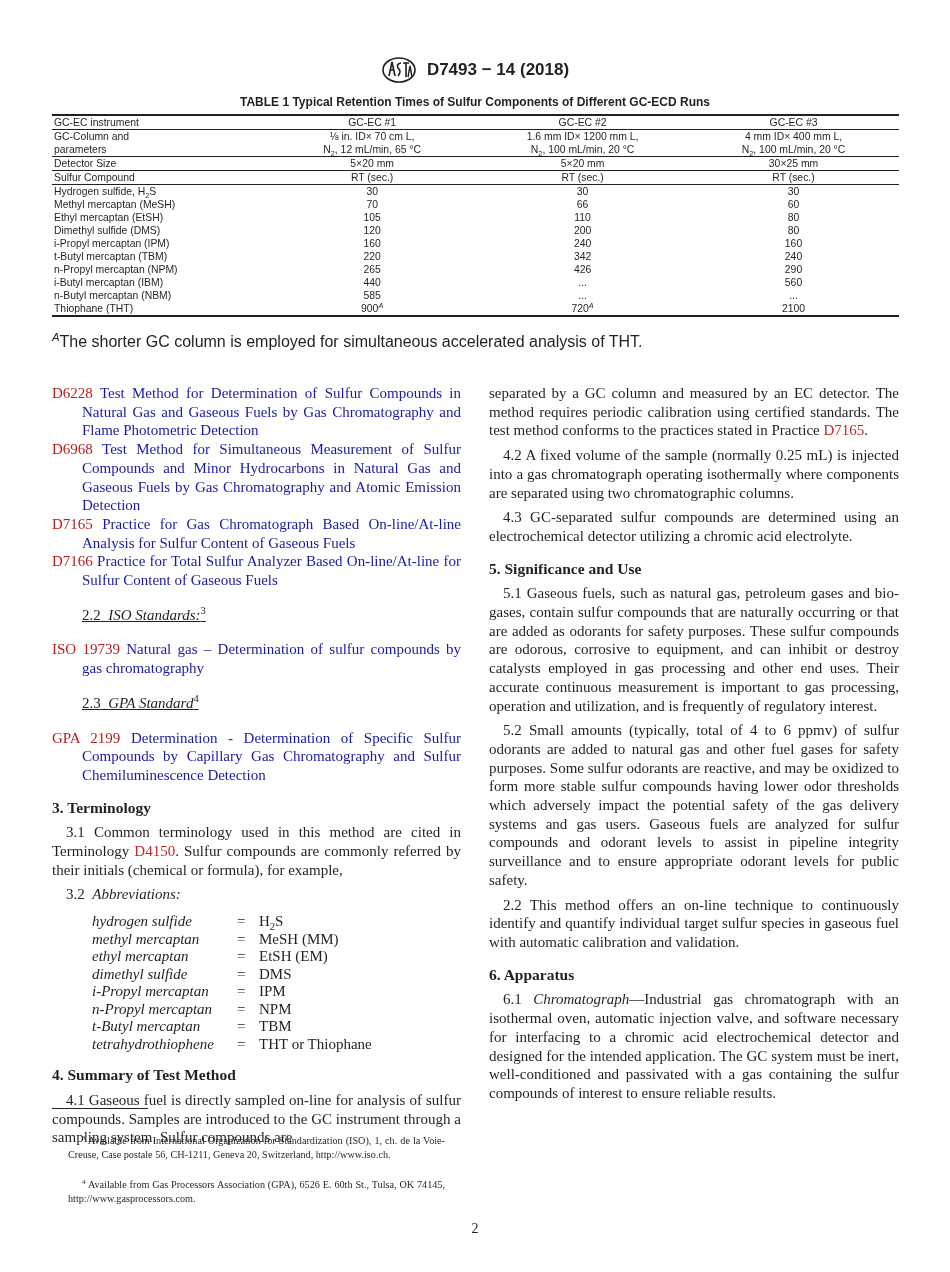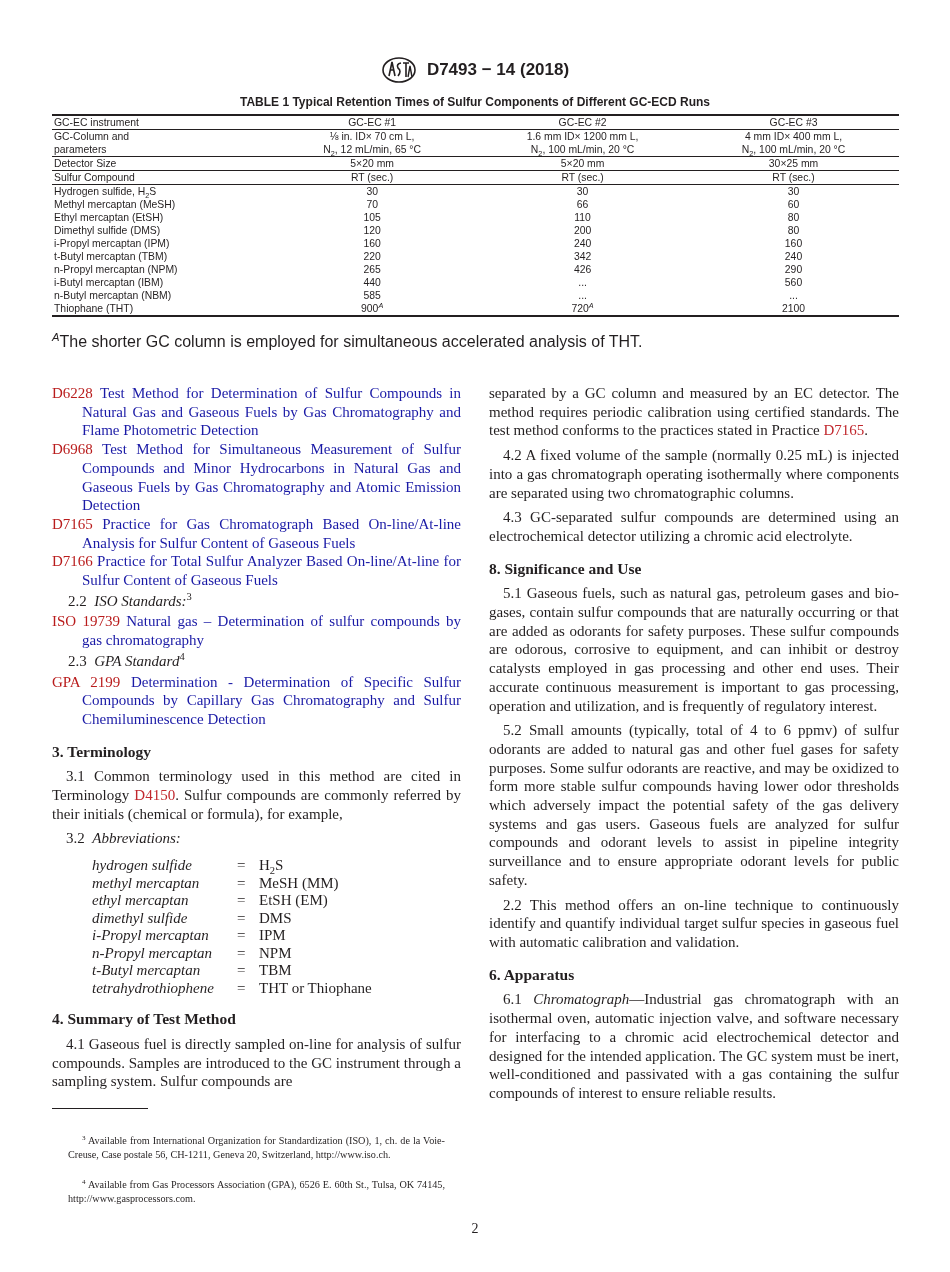--- a/index.html
+++ b/index.html
@@ -25,21 +25,21 @@
   sub { font-size: 0.7em; line-height: 0; }
   .table-footnote { position: absolute; top: 333px; left: 52px; font-family: "Liberation Sans", sans-serif; font-size: 16px; }
 
   .col { position: absolute; font-family: "Liberation Serif", serif; font-size: 15px; line-height: 18.7px; text-align: justify; }
   .col.left { left: 52px; top: 384px; width: 409px; }
   .col.right { left: 489px; top: 384px; width: 410px; }
 
   .ref { padding-left: 30px; text-indent: -30px; margin: 0; }
   .ref .code { color: #b91c1c; }
   .ref .title { color: #1a1aa6; }
-  .subhead { margin: 2px; padding-left: 14px; }
+  .subhead { margin: 16px; padding-left: 14px; text-decoration: underline; }
   .subhead i { font-style: italic; }
   .red { color: #c1272d; }
   h3 { font-size: 15.5px; font-weight: bold; margin: 14px 0 6px 0; }
   p.para { margin: 0 0 6px 0; text-indent: 14px; }
 
   .abbr { margin: 8px 0 6px 0; }
   .abbr-row { display: flex; height: 17.5px; }
   .abbr-term { width: 145px; font-style: italic; margin-left: 40px; }
   .abbr-eq { width: 22px; }
   .abbr-val { }
@@ -236,21 +236,21 @@
 <div class="footnotes">
   <p><sup>3</sup><span> Available from International Organization for Standardization (ISO), 1, ch. de la Voie-Creuse, Case postale 56, CH-1211, Geneva 20, Switzerland, http://www.iso.ch.</span></p>
   <p><sup>4</sup><span> Available from Gas Processors Association (GPA), 6526 E. 60th St., Tulsa, OK 74145, http://www.gasprocessors.com.</span></p>
 </div>
 
 <div class="col right">
   <p class="para" style="text-indent:0"><span>separated by a GC column and measured by an EC detector. The method requires periodic calibration using certified standards. The test method conforms to the practices stated in Practice </span><a class="red">D7165</a><span>.</span></p>
   <p class="para">4.2  A fixed volume of the sample (normally 0.25 mL) is injected into a gas chromatograph operating isothermally where components are separated using two chromatographic columns.</p>
   <p class="para">4.3  GC-separated sulfur compounds are determined using an electrochemical detector utilizing a chromic acid electrolyte.</p>
 
-  <h3>8.  Significance and Use</h3>
+  <h3>5.  Significance and Use</h3>
   <p class="para">5.1  Gaseous fuels, such as natural gas, petroleum gases and bio-gases, contain sulfur compounds that are naturally occurring or that are added as odorants for safety purposes. These sulfur compounds are odorous, corrosive to equipment, and can inhibit or destroy catalysts employed in gas processing and other end uses. Their accurate continuous measurement is important to gas processing, operation and utilization, and is frequently of regulatory interest.</p>
   <p class="para">5.2  Small amounts (typically, total of 4 to 6 ppmv) of sulfur odorants are added to natural gas and other fuel gases for safety purposes. Some sulfur odorants are reactive, and may be oxidized to form more stable sulfur compounds having lower odor thresholds which adversely impact the potential safety of the gas delivery systems and gas users. Gaseous fuels are analyzed for sulfur compounds and odorant levels to assist in pipeline integrity surveillance and to ensure appropriate odorant levels for public safety.</p>
   <p class="para">2.2  This method offers an on-line technique to continuously identify and quantify individual target sulfur species in gaseous fuel with automatic calibration and validation.</p>
 
   <h3>6.  Apparatus</h3>
   <p class="para"><span>6.1  </span><i>Chromatograph</i><span>—Industrial gas chromatograph with an isothermal oven, automatic injection valve, and software necessary for interfacing to a chromic acid electrochemical detector and designed for the intended application. The GC system must be inert, well-conditioned and passivated with a gas containing the sulfur compounds of interest to ensure reliable results.</span></p>
 </div>
 
 <div class="page-num">2</div>
 

